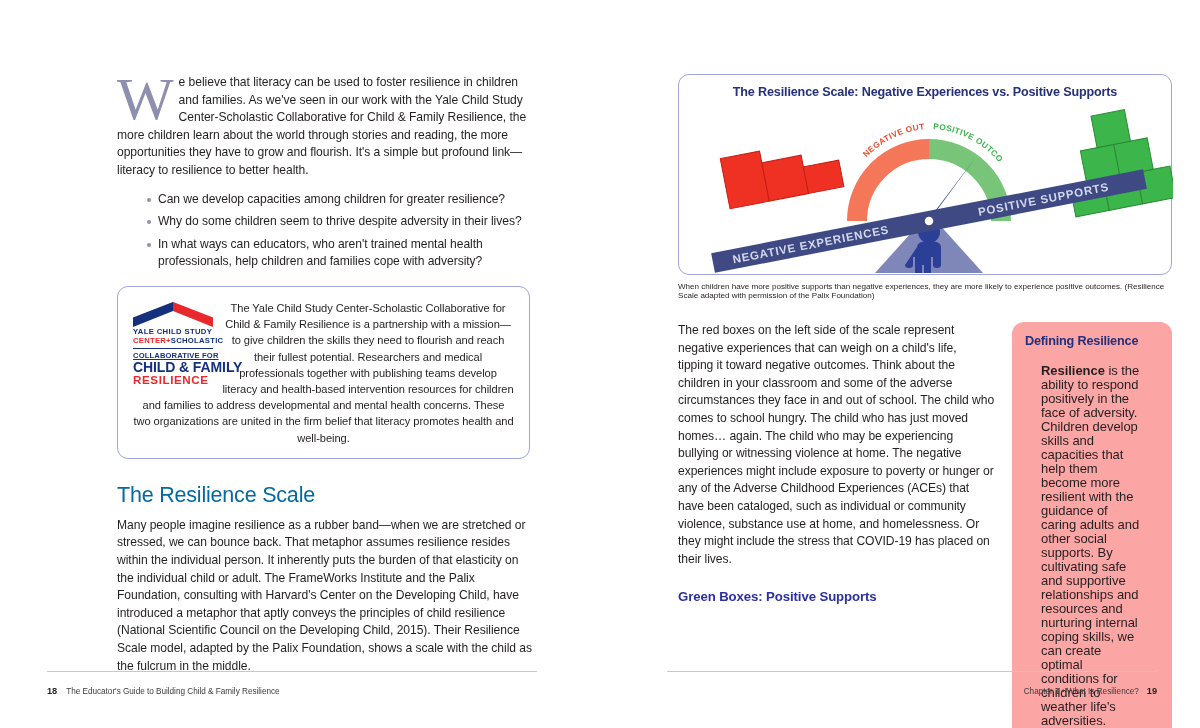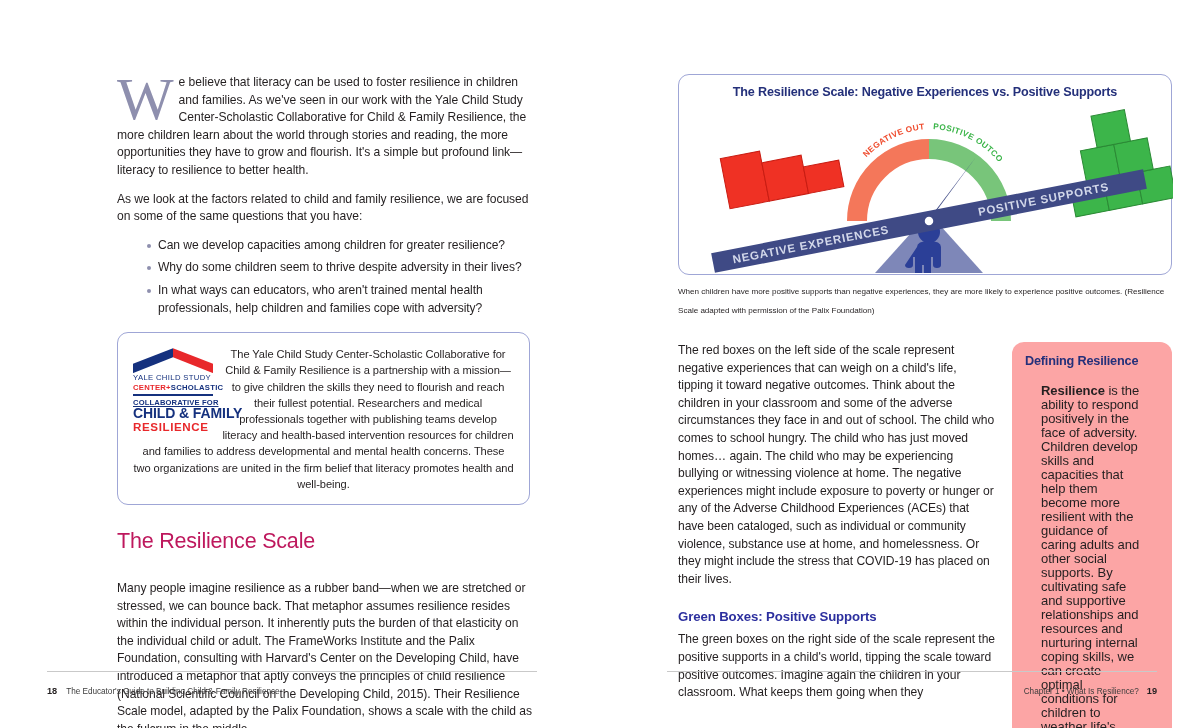--- a/index.html
+++ b/index.html
@@ -113,21 +113,21 @@
     background: #15317e;
     clip-path: polygon(0 62%, 100% 0, 100% 36%, 0 100%);
   }
   .ycsc-roof .half.right {
     left: 40px;
     background: #e8282b;
     clip-path: polygon(0 0, 100% 62%, 100% 100%, 0 36%);
   }
   .ycsc-l1 {
     font-size: 7.7px;
-    font-weight: normal;
+    font-weight: bold;
     color: #15317e;
     letter-spacing: 0.35px;
     line-height: 9.4px;
     white-space: nowrap;
   }
   .ycsc-l2 {
     font-size: 7.7px;
     font-weight: bold;
     color: #e8282b;
     letter-spacing: 0.25px;
@@ -164,22 +164,22 @@
     color: #e8282b;
     letter-spacing: 0.6px;
     line-height: 13.4px;
     white-space: nowrap;
   }
 
   
   h2.section-h {
     font-size: 21.5px;
     font-weight: 400;
-    color: #be185d;
-    margin: 24px 0 26px 0;
+    color: #0369a1;
+    margin: 24px 0 9px 0;
     letter-spacing: -0.2px;
   }
   h3.sub-h {
     font-size: 13.2px;
     font-weight: bold;
     color: #2c2f9e;
     margin: 0 0 7px 0;
     letter-spacing: -0.1px;
   }
 
@@ -201,21 +201,21 @@
     text-align: center;
     font-size: 12.6px;
     font-weight: bold;
     color: #24307a;
     letter-spacing: -0.15px;
   }
   .info-svg { position: absolute; top: 26px; left: 0; }
 
   .fig-caption {
     font-size: 8.1px;
-    line-height: 19px;
+    line-height: 9px;
     color: #231f20;
     margin-top: 7px;
     width: 494px;
     letter-spacing: -0.02px;
   }
 
   
   .cols {
     display: flex;
     margin-top: 22px;
@@ -274,21 +274,20 @@
 </style>
 </head>
 <body>
 
 <div class="spread">
 
   <div class="page page-left">
 
     <p class="body-p dropcap-para"><span class="dropcap">W</span><span>e believe that literacy can be used to foster resilience in children and families. As we've seen in our work with the Yale Child Study Center-Scholastic Collaborative for Child &amp; Family Resilience, the more children learn about the world through stories and reading, the more opportunities they have to grow and flourish. It's a simple but profound link—literacy to resilience to better health.</span></p>
 
-    <p class="body-p">As we look at the factors related to child and family resilience, we are focused on some of the same questions that you have:</p>
 
     <ul class="q-list">
       <li>Can we develop capacities among children for greater resilience?</li>
       <li>Why do some children seem to thrive despite adversity in their lives?</li>
       <li>In what ways can educators, who aren't trained mental health professionals, help children and families cope with adversity?</li>
     </ul>
 
     <div class="logo-callout">
       <div class="ycsc-logo">
         <div class="ycsc-roof">
@@ -378,21 +377,20 @@
       </svg>
     </div>
 
     <div class="fig-caption">When children have more positive supports than negative experiences, they are more likely to experience positive outcomes. (Resilience Scale adapted with permission of the Palix Foundation)</div>
 
     <div class="cols">
       <div class="col-main">
         <p class="body-p">The red boxes on the left side of the scale represent negative experiences that can weigh on a child's life, tipping it toward negative outcomes. Think about the children in your classroom and some of the adverse circumstances they face in and out of school. The child who comes to school hungry. The child who has just moved homes… again. The child who may be experiencing bullying or witnessing violence at home. The negative experiences might include exposure to poverty or hunger or any of the Adverse Childhood Experiences (ACEs) that have been cataloged, such as individual or community violence, substance use at home, and homelessness. Or they might include the stress that COVID-19 has placed on their lives.</p>
 
         <h3 class="sub-h" style="margin-top:21px;">Green Boxes: Positive Supports</h3>
-        <p class="body-p">The green boxes on the right side of the scale represent the positive supports in a child's world, tipping the scale toward positive outcomes. Imagine again the children in your classroom. What keeps them going when they</p>
       </div>
 
       <div class="col-side">
         <div class="side-card">
           <h4>Defining Resilience</h4>
           <p><b>Resilience</b><span> is the ability to respond positively in the face of adversity. Children develop skills and capacities that help them become more resilient with the guidance of caring adults and other social supports. By cultivating safe and supportive relationships and resources and nurturing internal coping skills, we can create optimal conditions for children to weather life's adversities.</span></p>
         </div>
       </div>
     </div>
 

